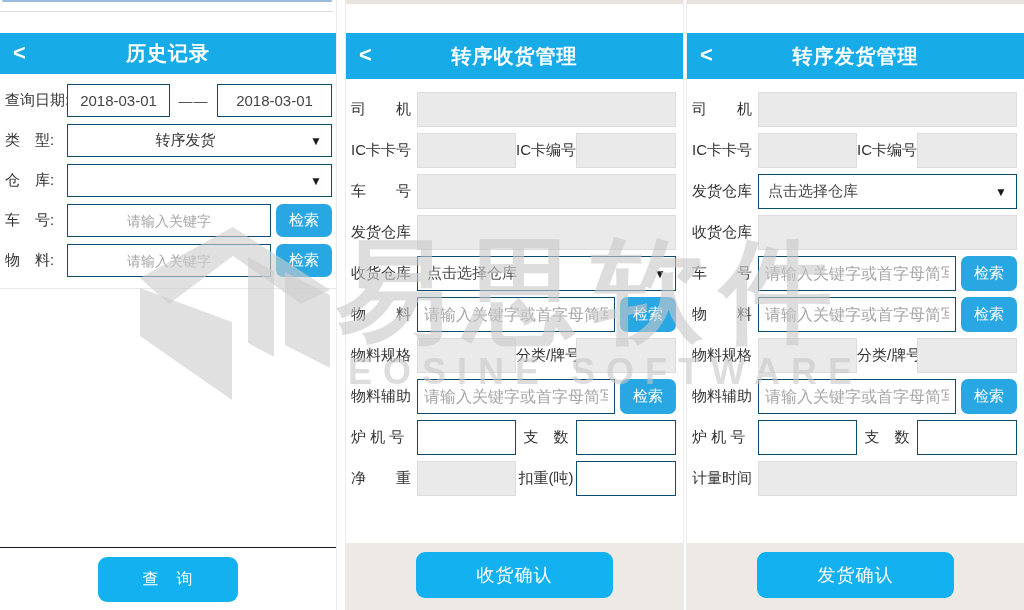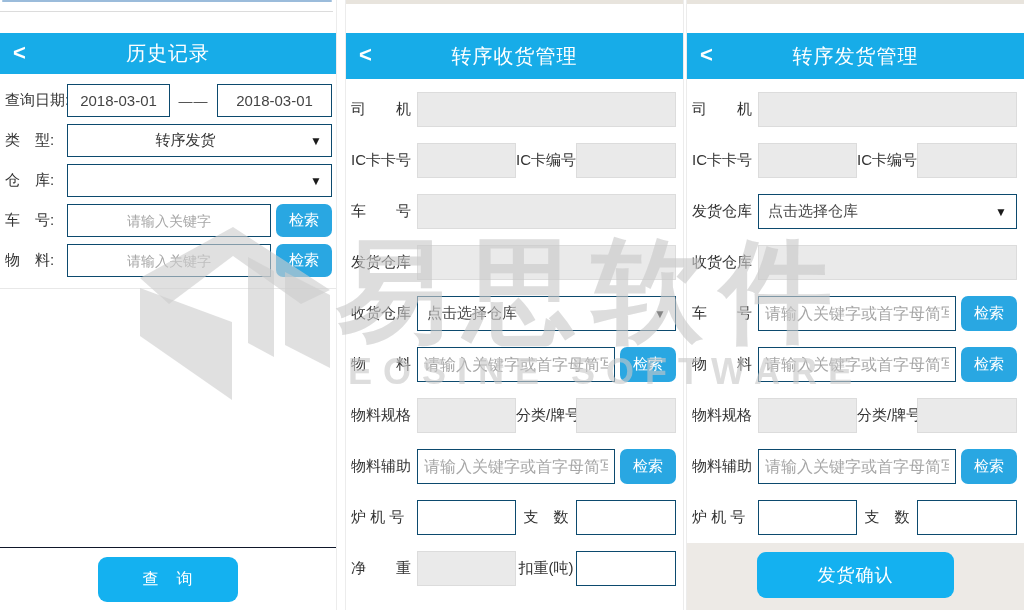--- a/index.html
+++ b/index.html
@@ -16,30 +16,30 @@
 
   .top-strip { position:absolute; top:0; left:0; right:0; height:4px; background:#e8e4dd; }
   .topline-blue { position:absolute; top:0; left:2px; right:4px; height:2px; background:#9bbcdb; border-radius:2px; }
   .topline-gray { position:absolute; top:11px; left:0; right:3px; height:1px; background:#dcdcdc; }
 
   .titlebar {
     position:relative; margin-top:33px; height:46px; background:#17ace8;
     display:flex; align-items:center; justify-content:center;
   }
   .panel-left .titlebar { height:41px; }
-  .titlebar h1 { color:#fff; font-size:20px; font-weight:normal; letter-spacing:1px; }
+  .titlebar h1 { color:#fff; font-size:20px; font-weight:bold; letter-spacing:1px; }
   .back {
     position:absolute; left:13px; top:50%; transform:translateY(-54%);
     color:#fff; font-size:22px; font-weight:bold; line-height:1; cursor:pointer;
   }
 
   
   .form { padding:13px 7px 0 5px; }
   .panel-left .form { padding:10px 4px 0 5px; }
-  .row { display:flex; align-items:center; height:35px; margin-bottom:16px; }
+  .row { display:flex; align-items:center; height:35px; margin-bottom:6px; }
   .panel-left .row { height:33px; margin-bottom:7px; }
   .f-label {
     width:66px; flex:none; font-size:15px; color:#333; white-space:nowrap; overflow:hidden;
   }
   .panel-left .f-label { width:62px; }
   .mid-label { width:60px; flex:none; font-size:15px; color:#333; text-align:center; white-space:nowrap; }
 
   .box { height:100%; border:1px solid #0c4a6e; background:#fff; }
   .gray { background:#eaeaea; border:1px solid #dcdcdc; }
   .grow { flex:1; min-width:0; }
@@ -201,20 +201,23 @@
         <input class="box half" style="">
         <span class="mid-label">支　数</span>
         <input class="box grow" style="">
       </div>
       <div class="row">
         <span class="f-label">净　　重</span>
         <div class="box gray half"></div>
         <span class="mid-label">扣重(吨)</span>
         <input class="box grow" style="">
       </div>
+    </div>
+    <div class="footer-band">
+      <button class="btn-big">收货确认</button>
     </div>
   </section>
 
   <section class="panel panel-right">
     <div class="top-strip"></div>
     <header class="titlebar">
       <span class="back">&lt;</span>
       <h1>转序发货管理</h1>
     </header>
     <div class="form">

